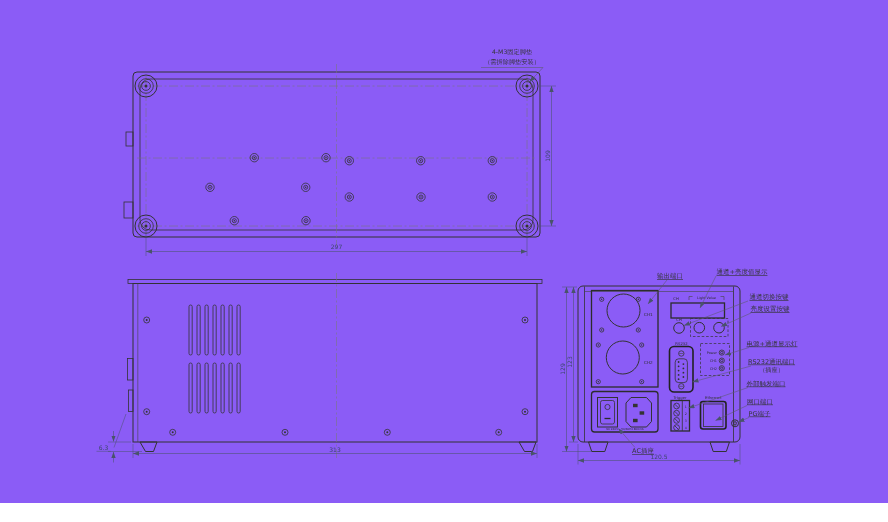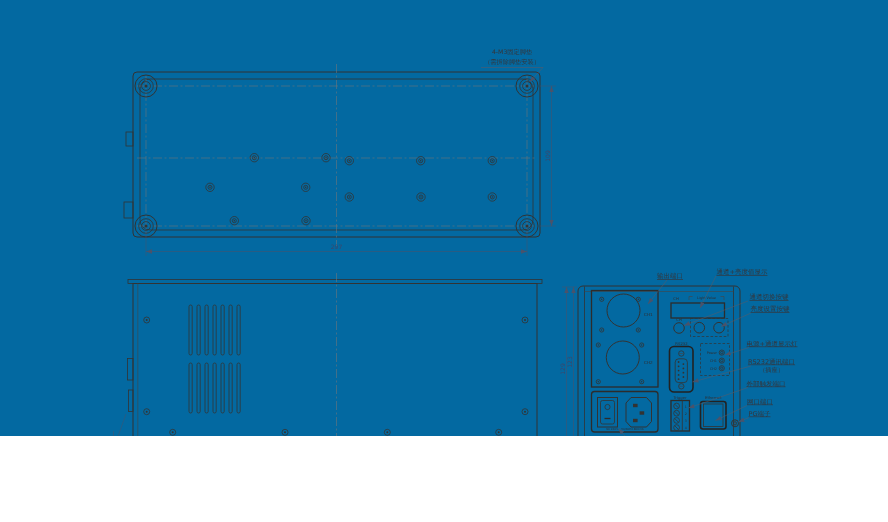--- a/index.html
+++ b/index.html
@@ -1,16 +1,16 @@
 <!DOCTYPE html>
 <html><head>
 <meta charset="utf-8">
 <style>
   html,body{margin:0;padding:0;background:#ffffff;}
-  .page{width:888px;height:436px;background:#0369a1;position:relative;overflow:hidden;text-decoration:underline;}
+  .page{width:888px;height:503px;background:#8b5cf6;position:relative;overflow:hidden;text-decoration:underline;}
   svg{font-family:"DejaVu Sans",sans-serif;}
   .s1{stroke:#333;fill:none;stroke-width:1;}
   .s08{stroke:#333;fill:none;stroke-width:.8;}
   .s06{stroke:#444;fill:none;stroke-width:.6;}
   .s13{stroke:#2c2c2c;fill:none;stroke-width:1.3;}
   .s15{stroke:#222;fill:none;stroke-width:1.6;}
   .blk{fill:#333;stroke:none;}
   .cl{stroke:#777;fill:none;stroke-width:.55;stroke-dasharray:9 2.5 2 2.5;}
   .dim{stroke:#49536b;fill:none;stroke-width:.55;}
   .ext{stroke:#49536b;fill:none;stroke-width:.5;}

